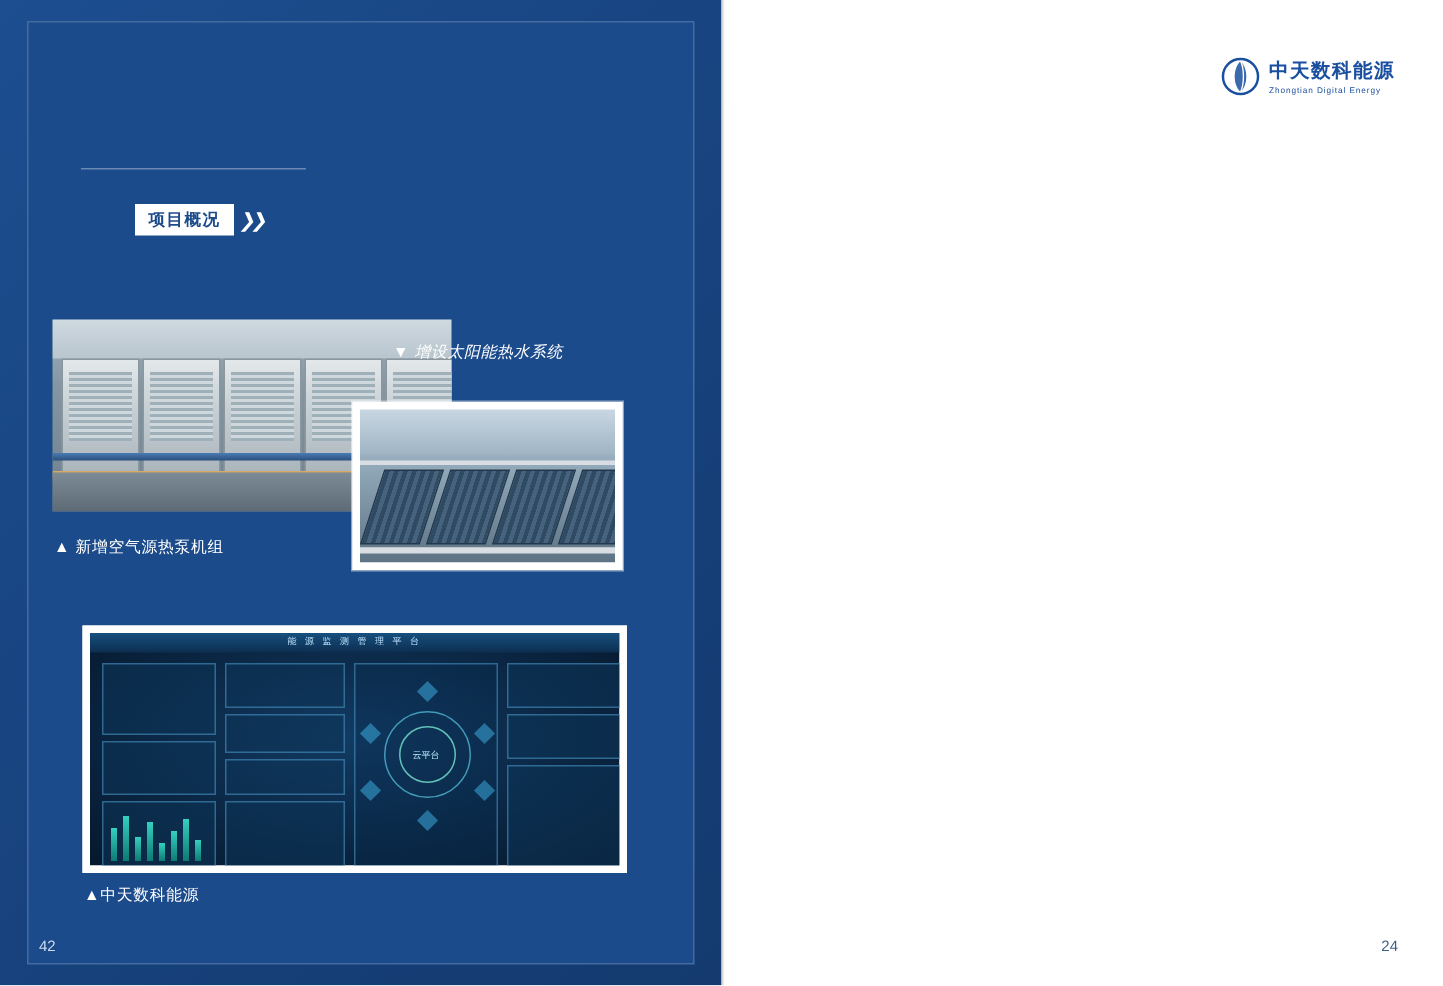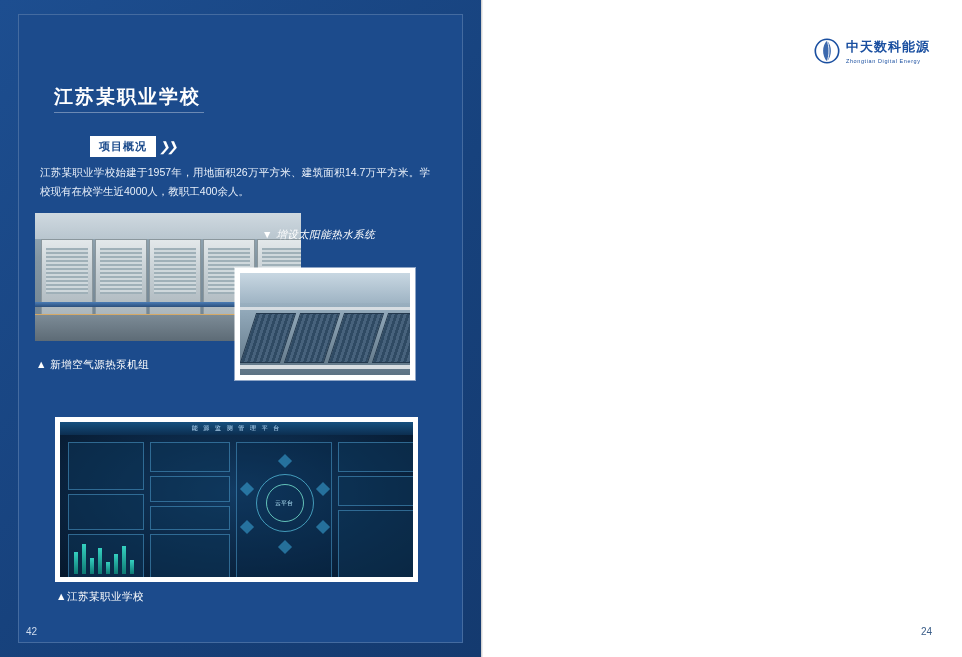--- a/index.html
+++ b/index.html
@@ -200,29 +200,27 @@
   }
 </style>
 </head>
 <body>
 
 <div id="page">
 
   <div class="left-page">
     <div class="left-inner"></div>
 
-    <div class="school-title">江苏某职业学校</div>
     <div class="title-rule"></div>
 
     <div class="tag-wrap" style="left:54px; top:136px;">
       <span class="tag">项目概况</span>
       <span class="tag-arrows">❯❯</span>
     </div>
 
-    <div class="left-para" style="left:40px; top:163px; width:390px;">江苏某职业学校始建于1957年，用地面积26万平方米、建筑面积14.7万平方米。学校现有在校学生近4000人，教职工400余人。</div>
 
     <div class="photo1">
       <div class="ph1-sky"></div>
       <div class="ph1-unit" style="left:6px;"></div>
       <div class="ph1-unit" style="left:60px;"></div>
       <div class="ph1-unit" style="left:114px;"></div>
       <div class="ph1-unit" style="left:168px;"></div>
       <div class="ph1-unit" style="left:222px;"></div>
       <div class="ph1-pipe2"></div>
       <div class="ph1-pipe"></div>
@@ -275,21 +273,21 @@
         <div class="scr-bar" style="left:14px;  height:22px;"></div>
         <div class="scr-bar" style="left:22px;  height:30px;"></div>
         <div class="scr-bar" style="left:30px;  height:16px;"></div>
         <div class="scr-bar" style="left:38px;  height:26px;"></div>
         <div class="scr-bar" style="left:46px;  height:12px;"></div>
         <div class="scr-bar" style="left:54px;  height:20px;"></div>
         <div class="scr-bar" style="left:62px;  height:28px;"></div>
         <div class="scr-bar" style="left:70px;  height:14px;"></div>
       </div>
     </div>
-    <div class="cap-white" style="left:56px; top:590px;">▲江苏某职业学校</div>
+    <div class="cap-white" style="left:56px; top:590px;">▲中天数科能源</div>
 
     <div class="page-num-left">42</div>
   </div>
 
   <div class="right-page">
 
     <div class="logo">
       <svg class="logo-mark" viewBox="0 0 40 40">
         <circle cx="20" cy="20" r="18" fill="none" stroke="#1a4fa0" stroke-width="2.5"></circle>
         <path d="M20 4 C12 12, 12 28, 20 36 C28 28, 28 12, 20 4 Z" fill="#1a4fa0" opacity="0.85"></path>

